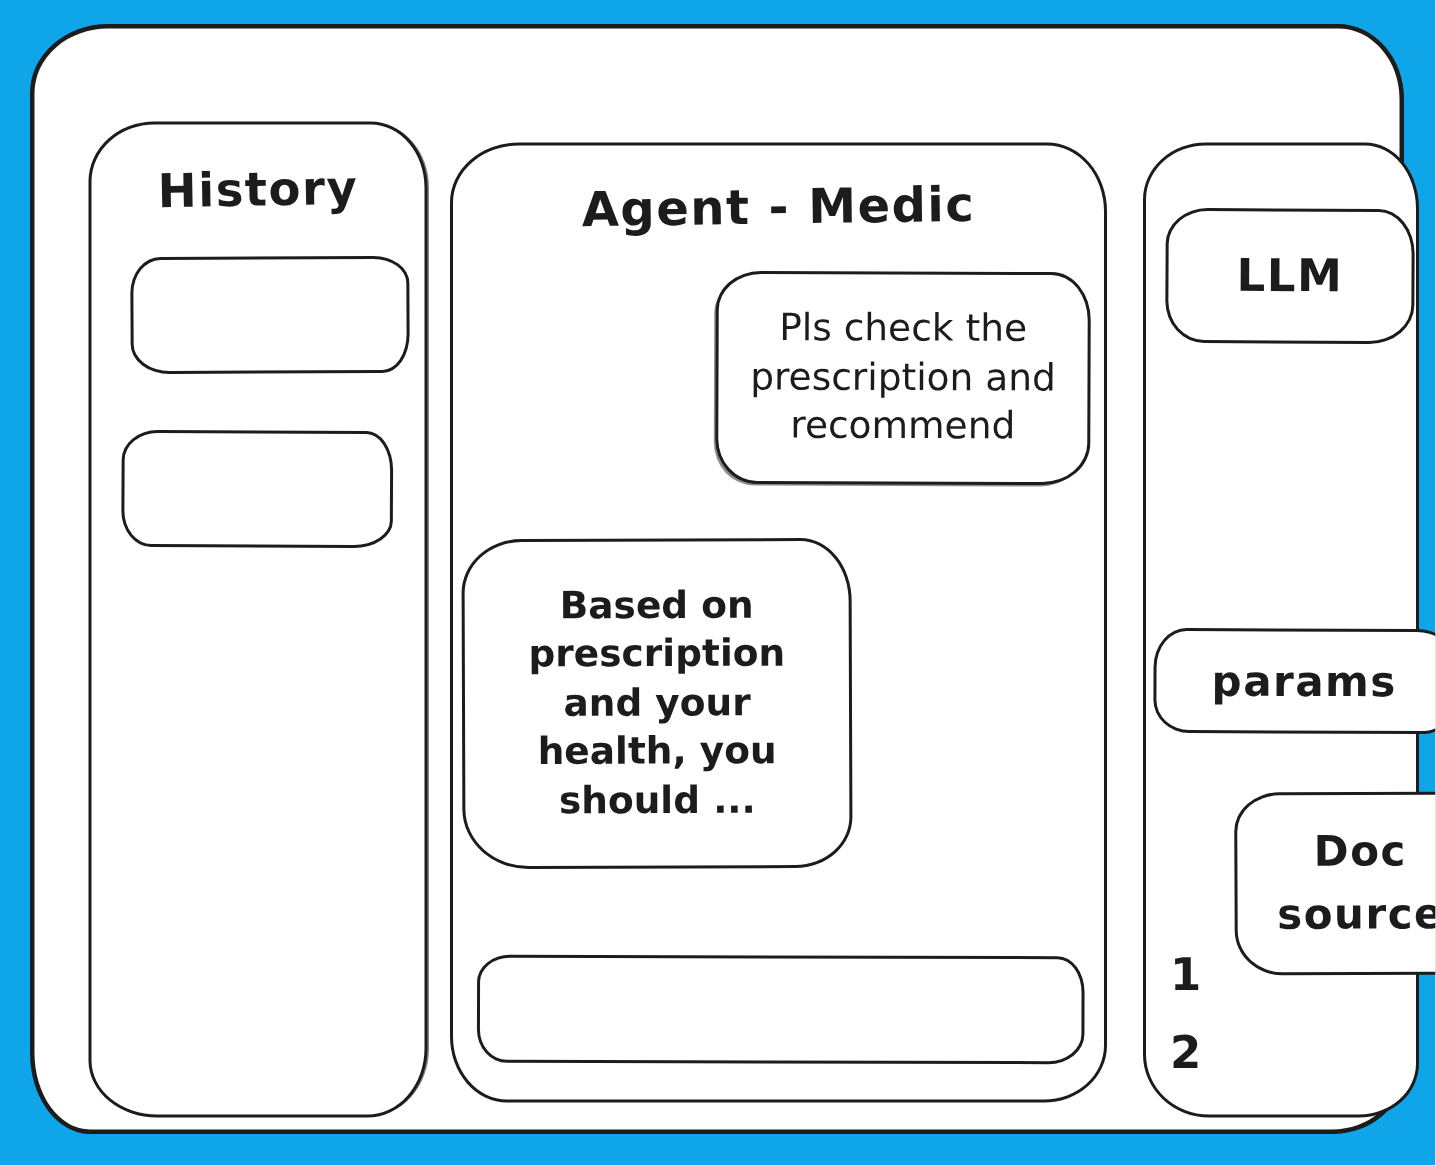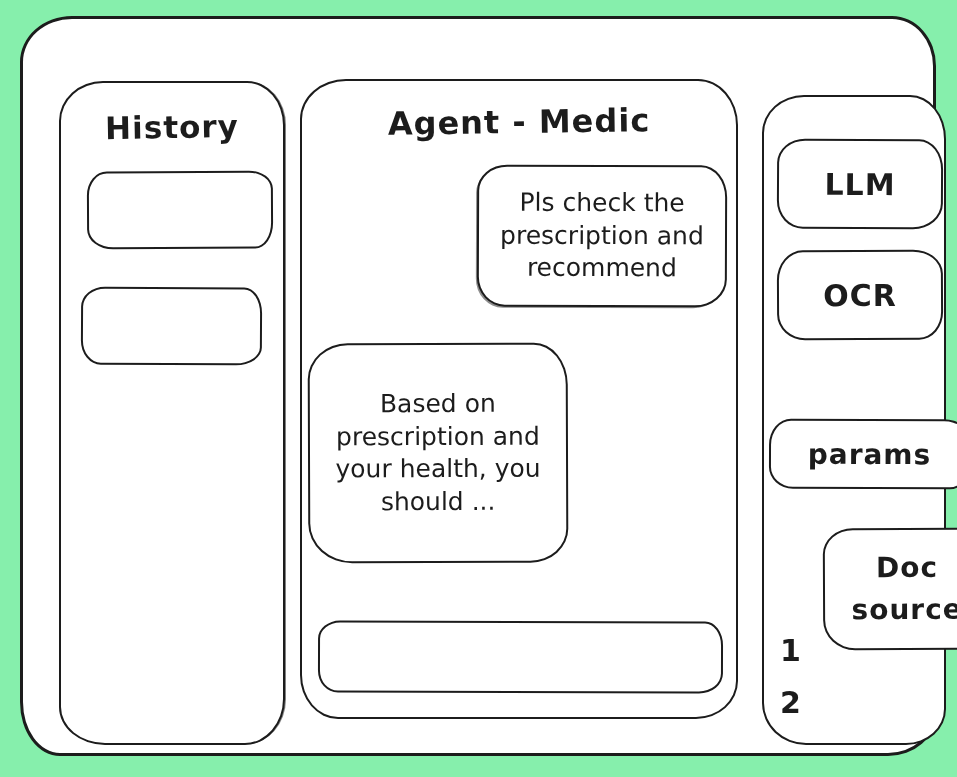--- a/index.html
+++ b/index.html
@@ -1,48 +1,48 @@
 <!DOCTYPE html>
 <html><head>
 <meta charset="utf-8">
 <style>
   html,body{margin:0;padding:0;background:#ffffff;}
   .canvas{
-    position:relative;width:957px;height:777px;background:#86efac;overflow:hidden;
+    position:relative;width:957px;height:777px;background:#0ea5e9;overflow:hidden;
     font-family:"DejaVu Sans",sans-serif;color:#1c1c1c;
   }
   .sk{
     position:absolute;box-sizing:border-box;background:#ffffff;
     border:2.8px solid #1c1c1c;
   }
   
   .frame{left:20px;top:16px;width:916px;height:740px;border-width:3px;
     border-radius:52px 44px 48px 40px / 46px 50px 42px 54px;}
   
   .history-panel{left:36px;top:62px;width:226px;height:664px;
     border-radius:44px 38px 40px 46px / 40px 44px 46px 38px;
     box-shadow:2px 0 0 -1px rgba(28,28,28,.55);}
   .history-title{position:absolute;left:0;top:26px;width:100%;text-align:center;
     font-size:31px;font-weight:600;letter-spacing:1px;transform:rotate(-1deg);}
   .hist-item1{left:26px;top:88px;width:186px;height:78px;border-width:2.6px;
     border-radius:20px 24px 18px 26px / 24px 18px 26px 20px;transform:rotate(-.3deg);}
   .hist-item2{left:20px;top:204px;width:181px;height:78px;border-width:2.6px;
     border-radius:24px 18px 26px 20px / 20px 26px 18px 24px;transform:rotate(.3deg);}
   
-  .chat-panel{left:277px;top:60px;width:438px;height:640px;
+  .chat-panel{left:277px;top:76px;width:438px;height:640px;
     border-radius:46px 40px 42px 38px / 40px 46px 38px 44px;}
   .chat-title{position:absolute;left:0;top:22px;width:100%;text-align:center;
     font-size:32px;font-weight:600;letter-spacing:1px;transform:rotate(-.8deg);}
   .bubble{display:flex;align-items:center;justify-content:center;text-align:center;
     font-size:25px;font-weight:500;line-height:1.3;padding:10px 14px;}
   .bubble-user{left:175px;top:84px;width:250px;height:142px;
     border-radius:30px 26px 32px 28px / 26px 32px 28px 30px;transform:rotate(.2deg);
     box-shadow:-2px 2px 0 -1px rgba(28,28,28,.5);}
   .bubble-agent{left:6px;top:262px;width:260px;height:220px;
-    border-radius:40px 34px 38px 44px / 36px 42px 34px 40px;transform:rotate(-.2deg);}
+    border-radius:40px 34px 38px 44px / 36px 42px 34px 40px;transform:rotate(-.2deg);font-weight:bold;}
   .chat-input{left:16px;top:540px;width:405px;height:72px;border-width:2.8px;
     border-radius:22px 18px 24px 20px / 18px 24px 20px 22px;
     font-family:"DejaVu Sans",sans-serif;font-size:24px;color:#1c1c1c;
     padding:0 18px;outline:none;transform:rotate(.15deg);}
   
   .tools-panel{left:739px;top:76px;width:184px;height:650px;
     border-radius:42px 36px 40px 44px / 38px 44px 36px 42px;}
   .tool-btn{display:flex;align-items:center;justify-content:center;text-align:center;
     font-size:30px;font-weight:600;letter-spacing:1px;cursor:pointer;}
   .btn-llm{left:13px;top:42px;width:166px;height:90px;
@@ -72,21 +72,20 @@
 
     <div class="sk chat-panel">
       <div class="chat-title">Agent - Medic</div>
       <div class="sk bubble bubble-user">Pls check the prescription and recommend</div>
       <div class="sk bubble bubble-agent">Based on prescription and your health, you should ...</div>
       <input class="sk chat-input" placeholder="" value="" style="">
     </div>
 
     <div class="sk tools-panel">
       <div class="sk tool-btn btn-llm">LLM</div>
-      <div class="sk tool-btn btn-ocr">OCR</div>
       <div class="sk tool-btn btn-params">params</div>
       <div class="sk tool-btn doc-box">Doc source</div>
       <div class="doc-num doc-num-1">1</div>
       <div class="doc-num doc-num-2">2</div>
     </div>
 
   </div>
 </div>
 
 </body></html>

